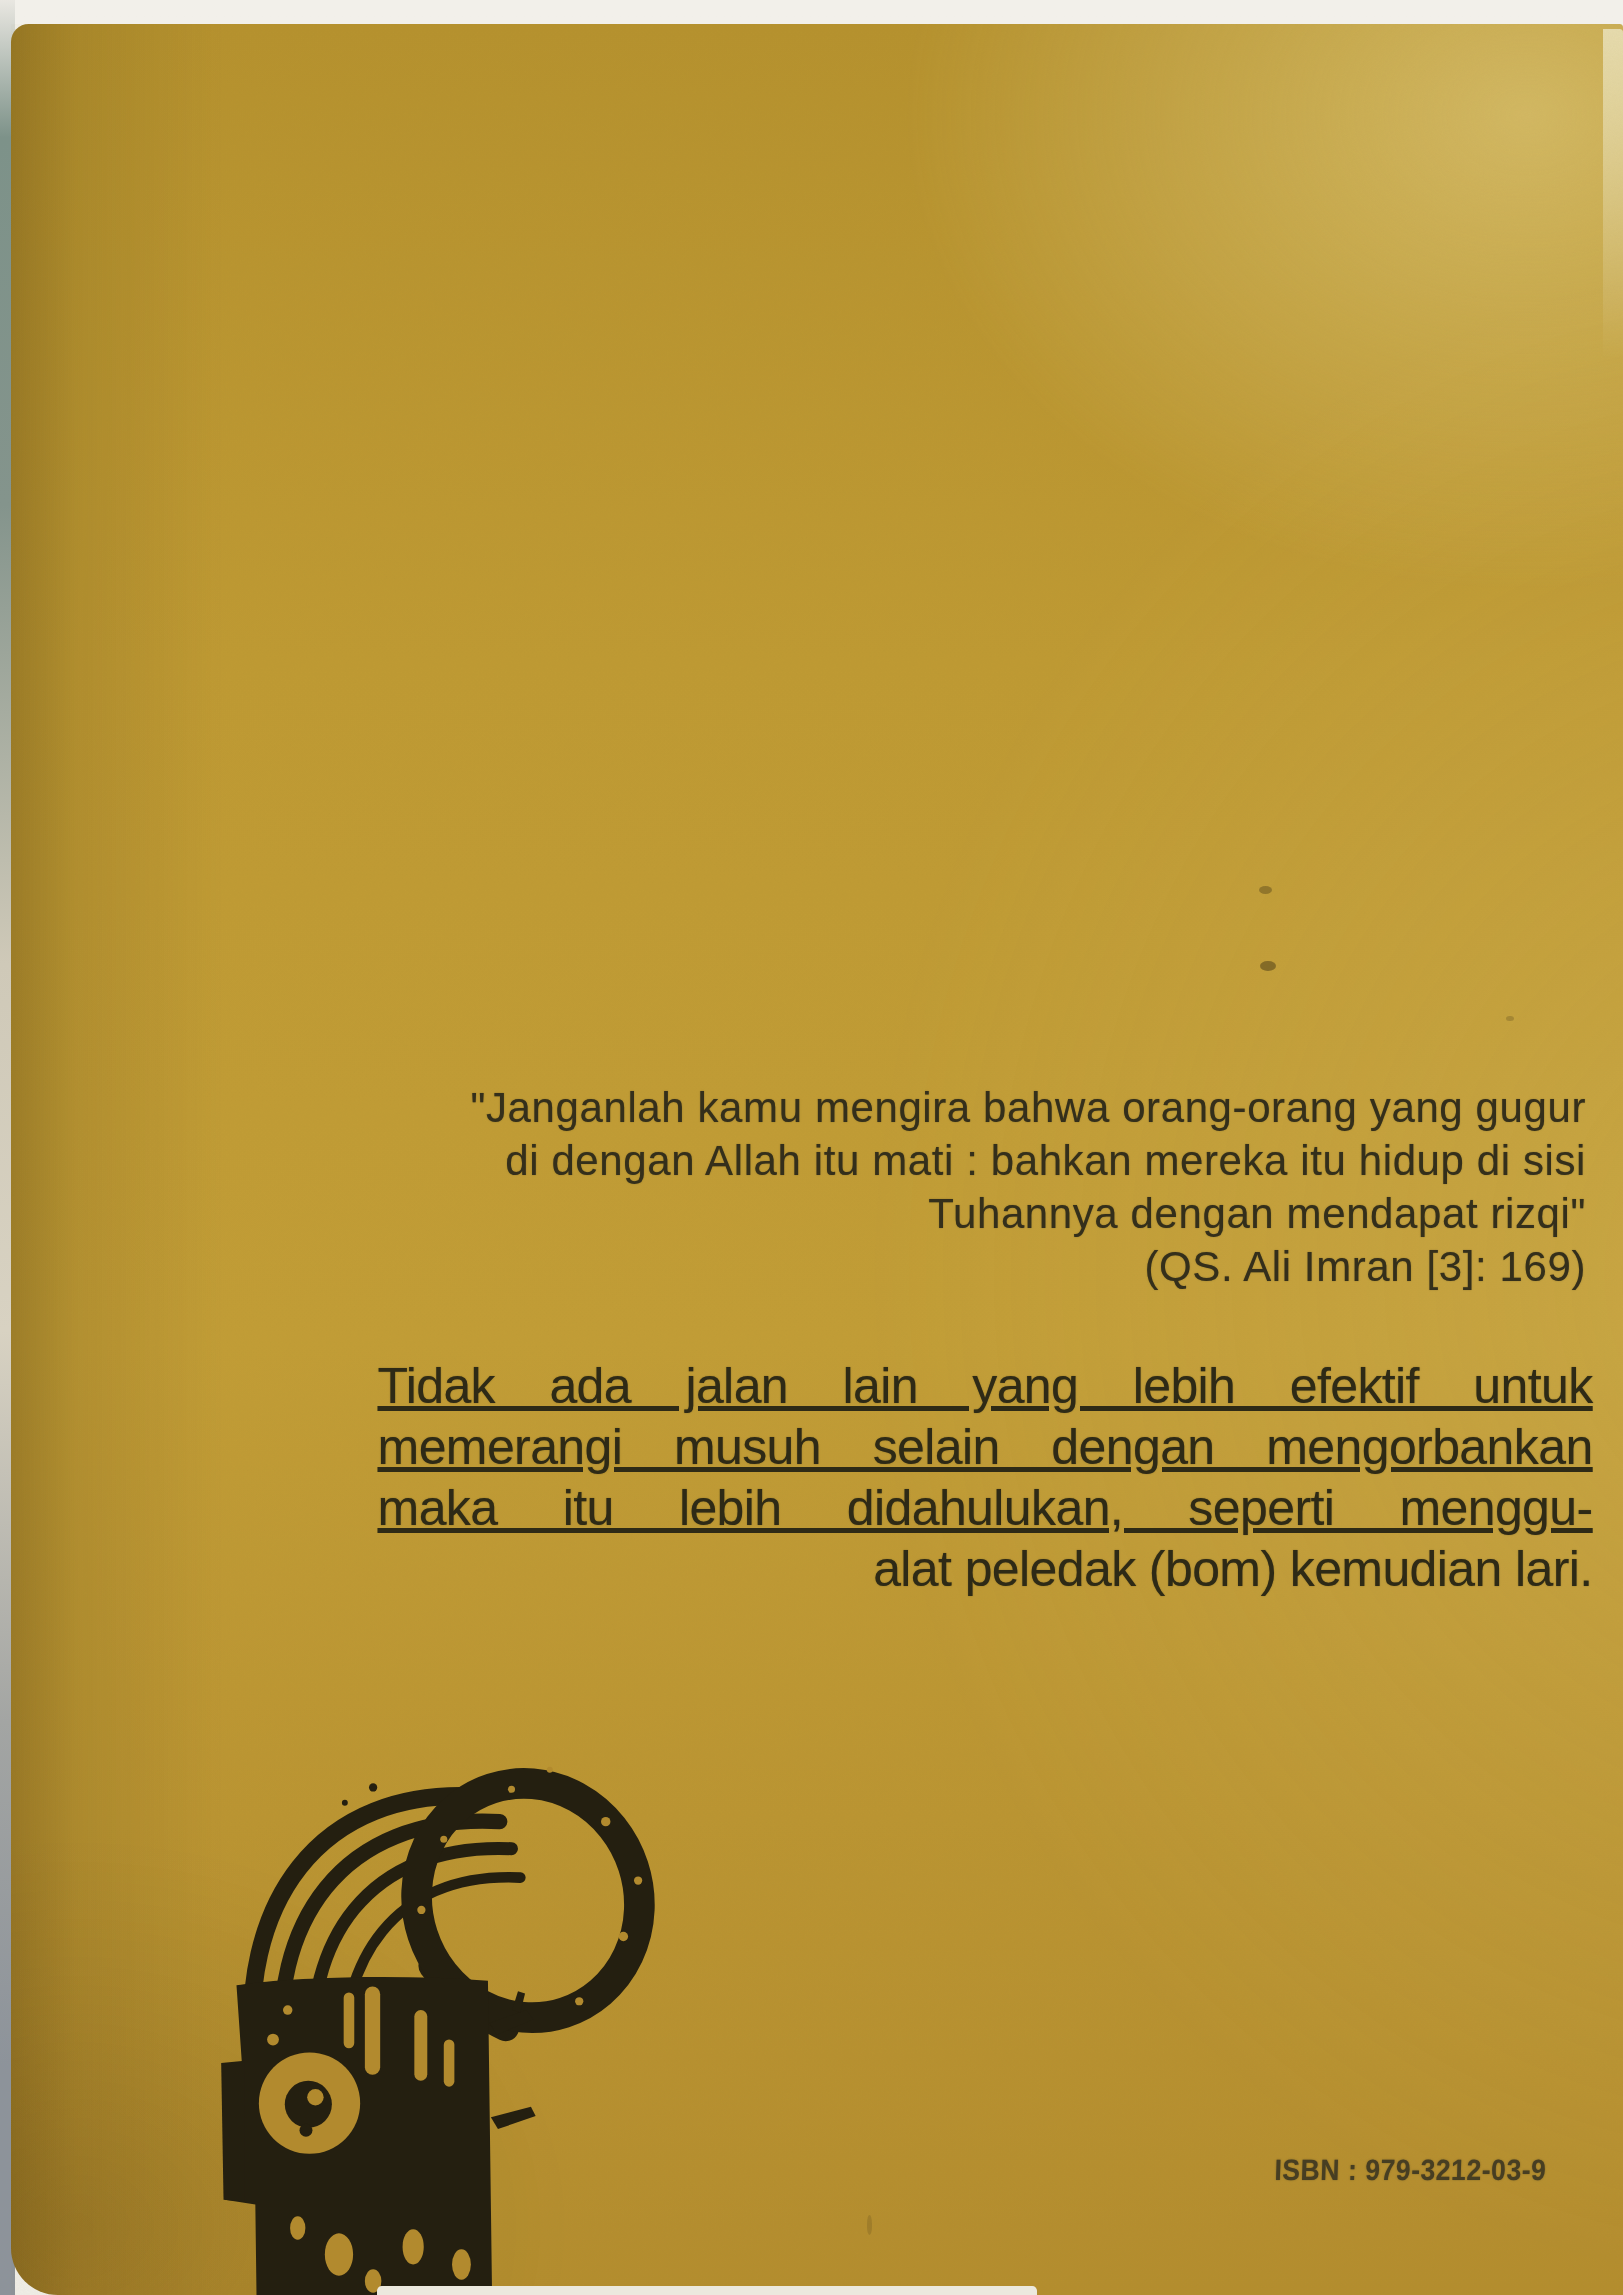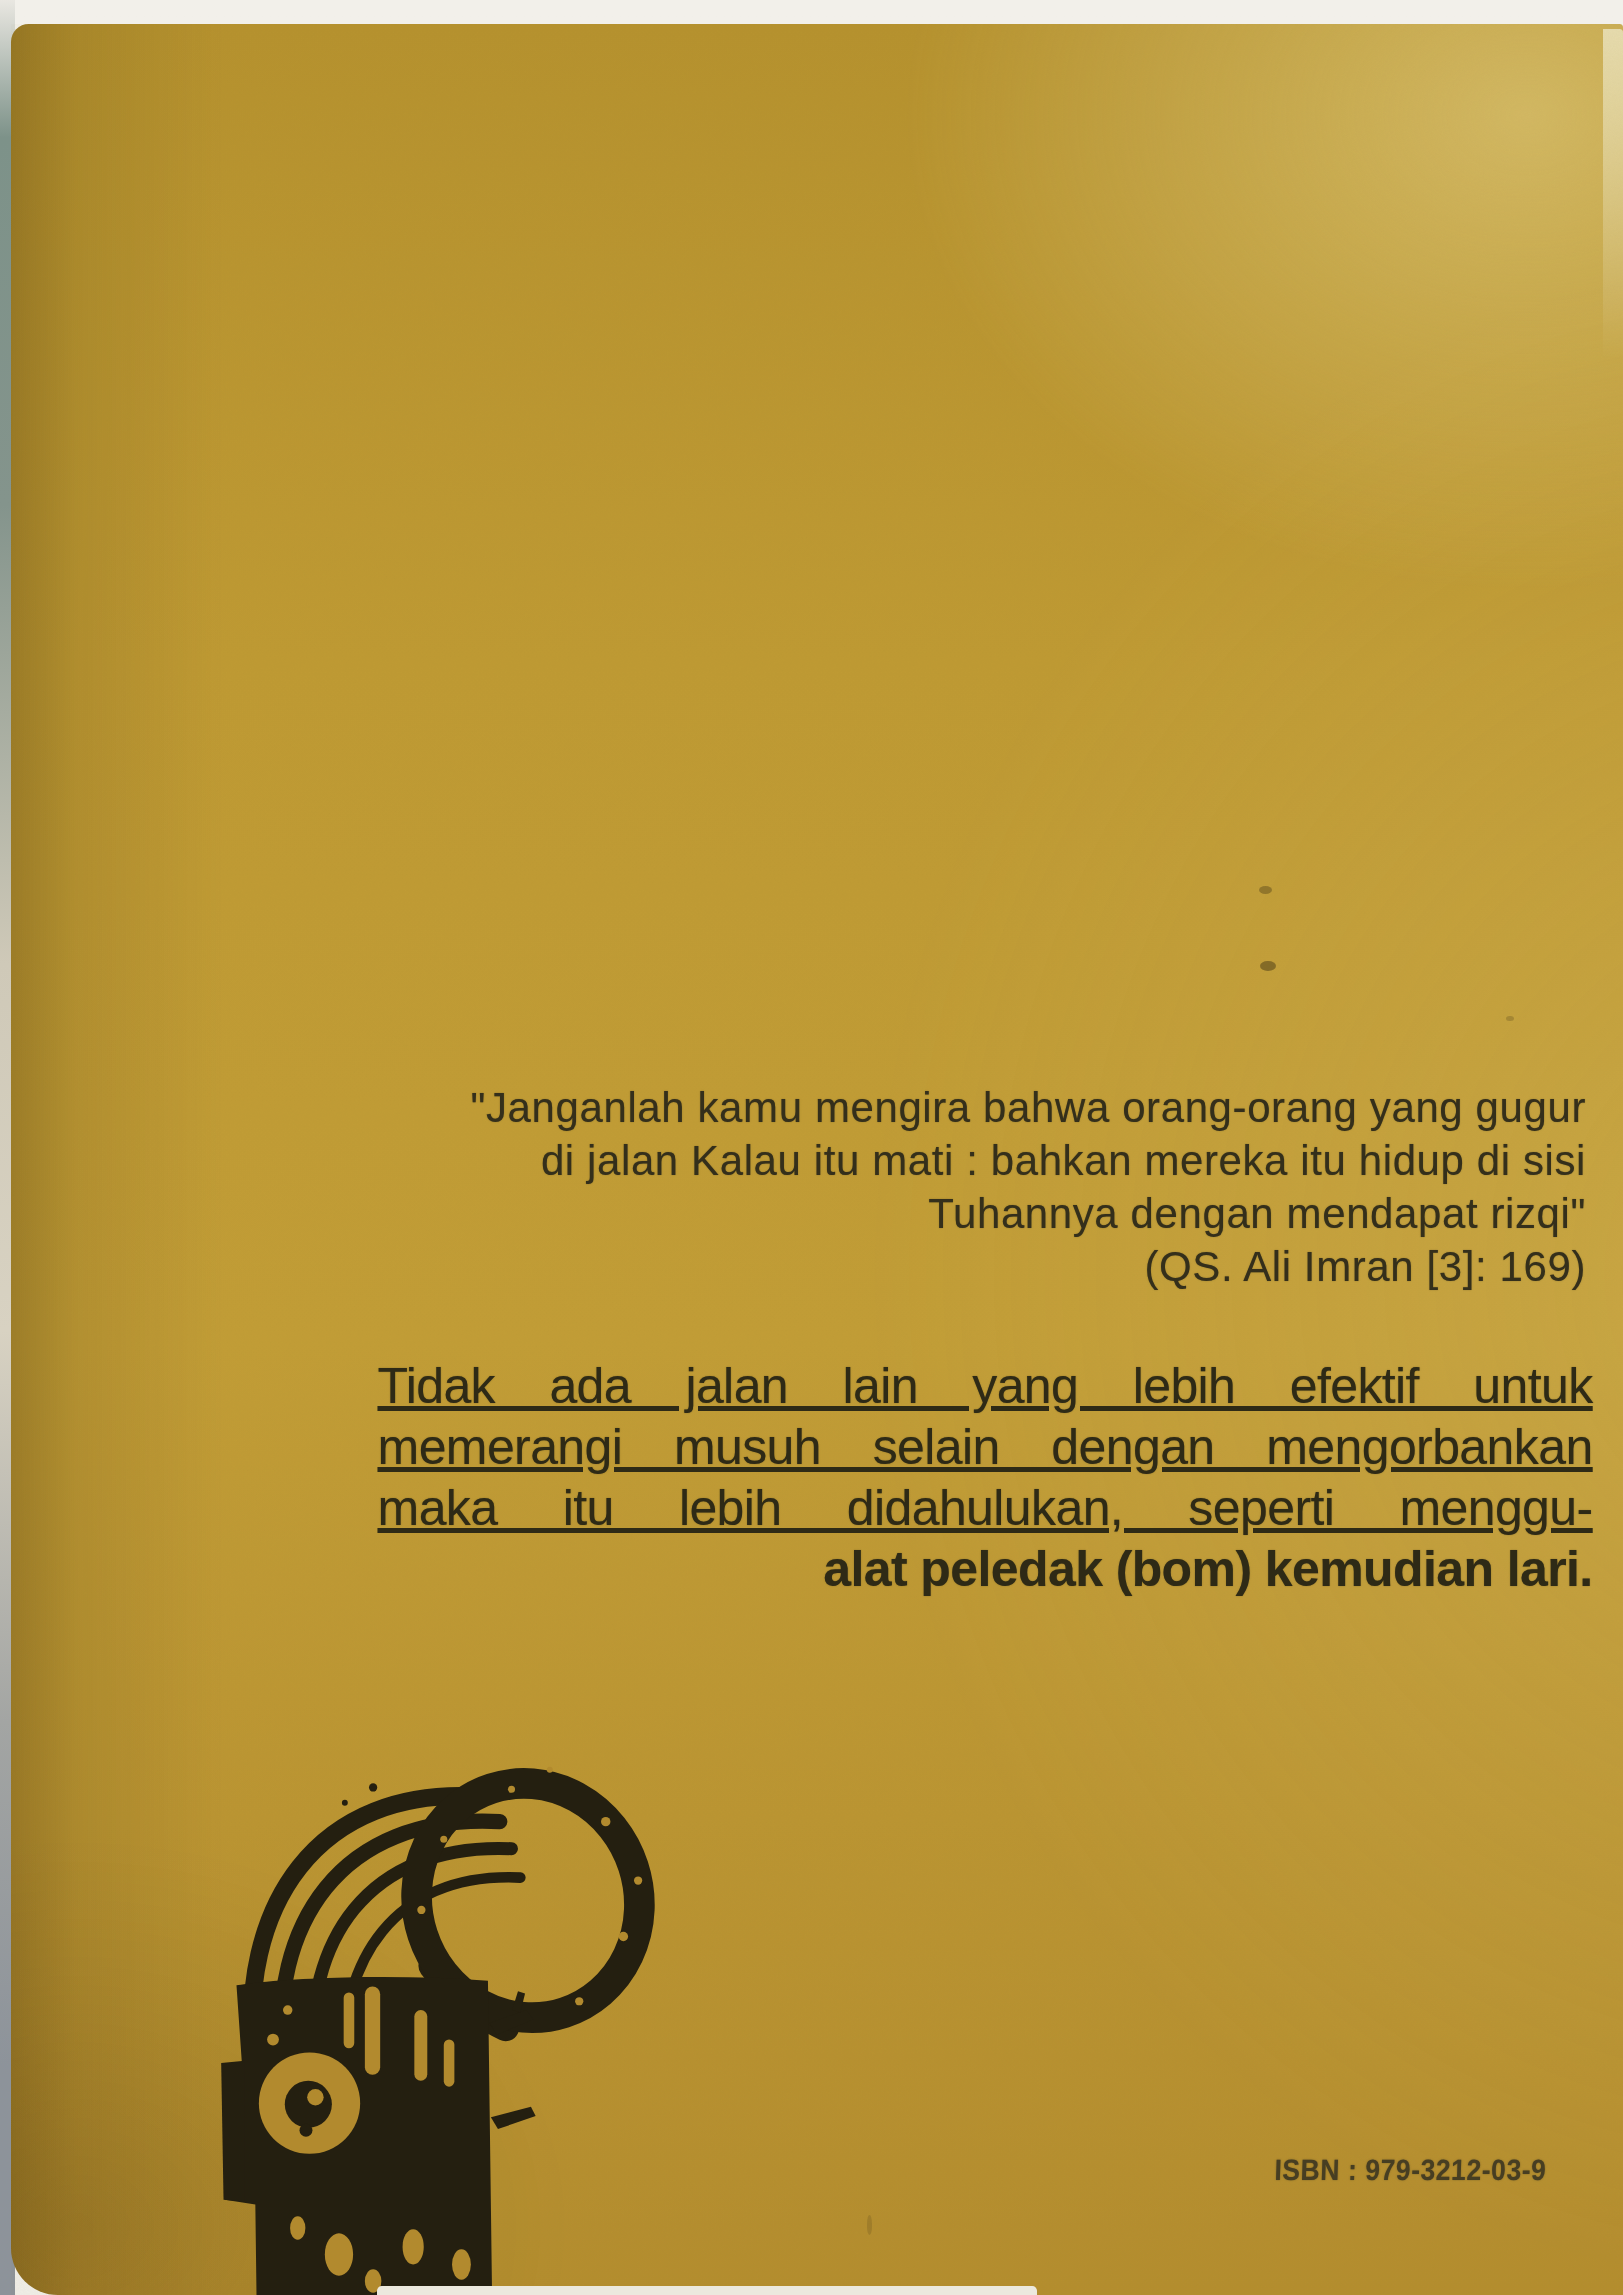--- a/index.html
+++ b/index.html
@@ -85,21 +85,20 @@
     text-shadow: 0 0 1.2px rgba(46,42,22,0.55);
   }
   .jline {
     text-align: justify;
     text-align-last: justify;
     text-decoration: underline;
   }
   .lastline {
     text-align: right;
     text-align-last: right;
-    font-weight: bold;
   }
   .illustration {
     position: absolute;
     left: 156px;
     top: 1709px;
     width: 530px;
     height: 563px;
   }
   .isbn {
     position: absolute;
@@ -136,21 +135,21 @@
     <svg class="grain" xmlns="http://www.w3.org/2000/svg" viewBox="0 0 2736 3855" width="1612" height="2272">
       <filter id="grainf">
         <feTurbulence type="fractalNoise" baseFrequency="0.8" numOctaves="2" stitchTiles="stitch"></feTurbulence>
         <feColorMatrix type="matrix" values="0 0 0 0 0.30  0 0 0 0 0.24  0 0 0 0 0.06  0 0 0 0.10 0"></feColorMatrix>
       </filter>
       <rect width="100%" height="100%" filter="url(#grainf)"></rect>
     </svg>
 
     <div class="quote">
       <div>"Janganlah kamu mengira bahwa orang-orang yang gugur</div>
-      <div>di jalan Kalau itu mati : bahkan mereka itu hidup di sisi</div>
+      <div>di dengan Allah itu mati : bahkan mereka itu hidup di sisi</div>
       <div>Tuhannya dengan mendapat rizqi"</div>
       <div>(QS. Ali Imran [3]: 169)</div>
     </div>
 
     <div class="body-text">
       <div class="jline">Tidak ada jalan lain yang lebih efektif untuk</div>
       <div class="jline">memerangi musuh selain dengan mengorbankan</div>
       <div class="jline">maka itu lebih didahulukan, seperti menggu-</div>
       <div class="lastline">alat peledak (bom) kemudian lari.</div>
     </div>

